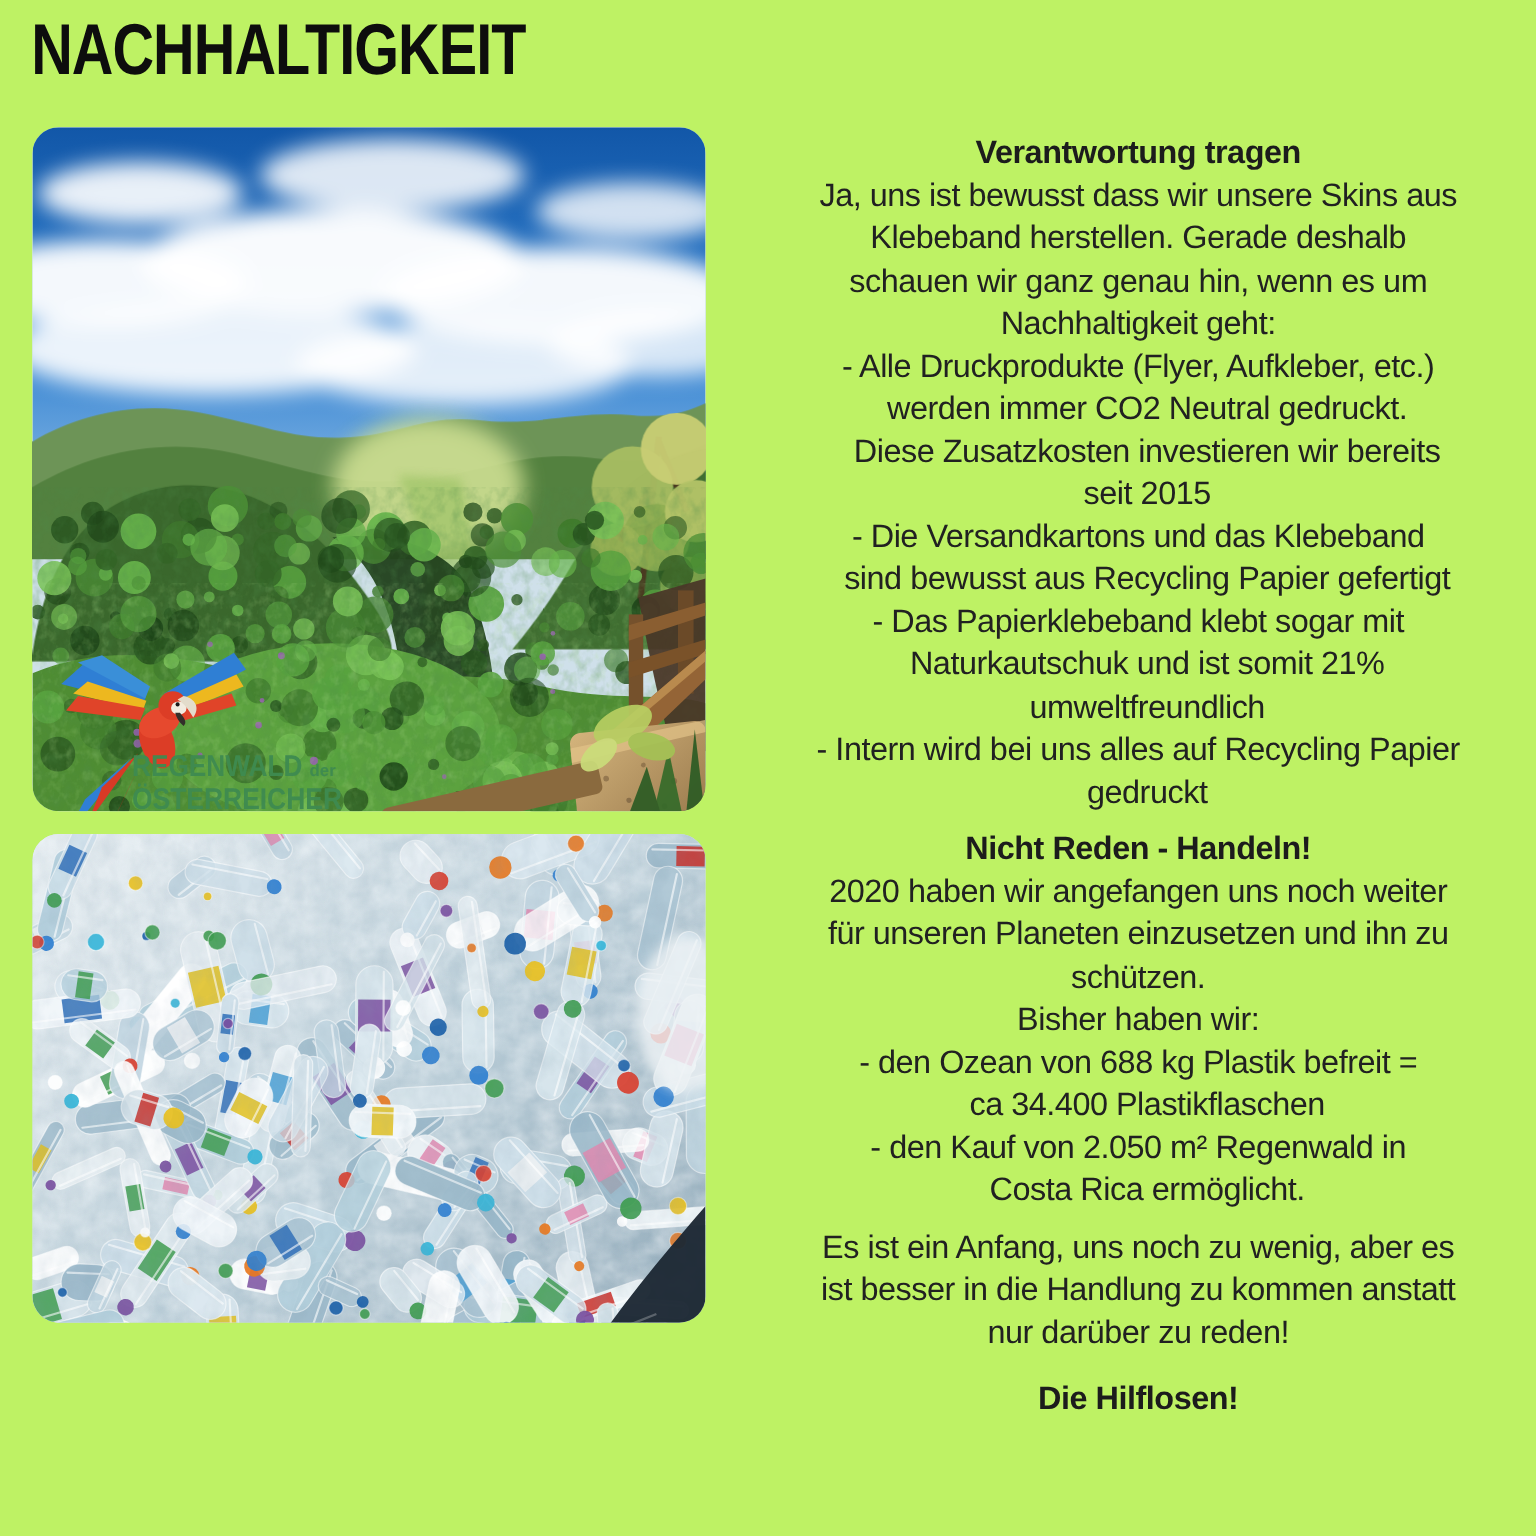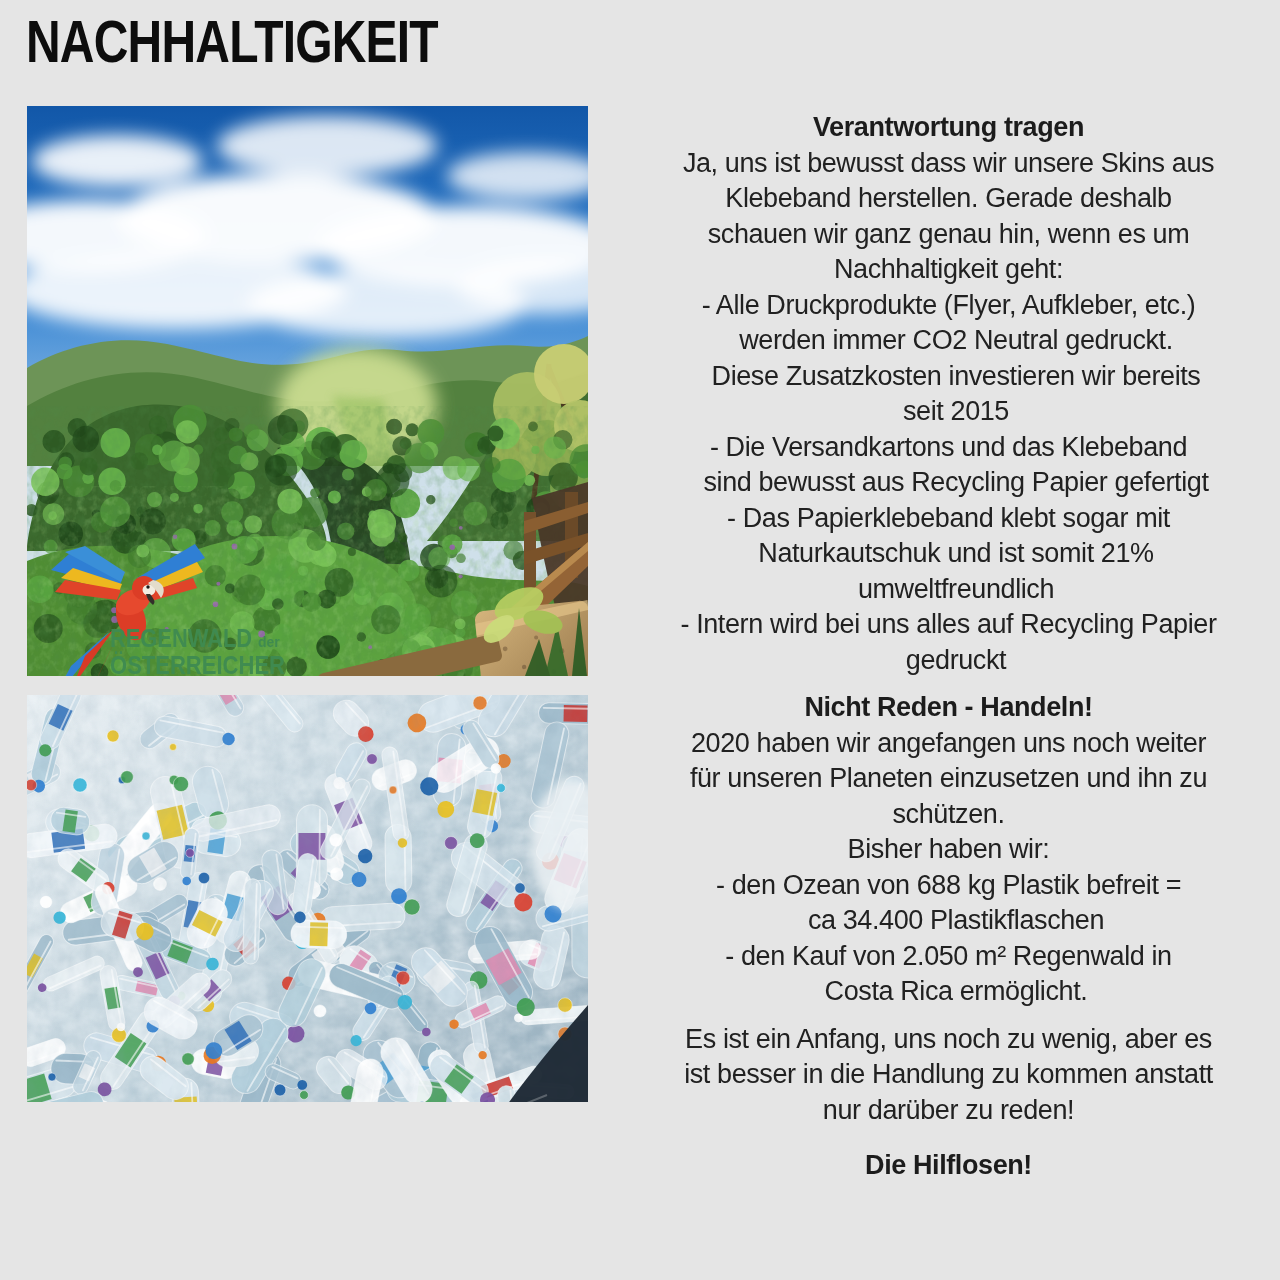--- a/index.html
+++ b/index.html
@@ -1,26 +1,26 @@
 <!DOCTYPE html>
 <html><head>
 <meta charset="utf-8">
 <style>
   html,body{margin:0;padding:0;background:#ffffff;}
   body{width:1280px;height:1280px;overflow:hidden;font-family:"Liberation Sans",sans-serif;}
-  .page{position:relative;width:1280px;height:1280px;background:#e5e5e5;}
+  .page{position:relative;width:1280px;height:1280px;background:#bef264;}
 
   .title{
     position:absolute;left:26px;top:12px;margin:0;
     font-size:60px;line-height:1;font-weight:bold;color:#0d0d0d;
     letter-spacing:-1px;white-space:nowrap;
     transform:scaleX(.80);transform-origin:left top;
   }
 
-  .photo{position:absolute;overflow:hidden;background:#cfe0ea;}
+  .photo{position:absolute;overflow:hidden;background:#cfe0ea;border-radius:22px;}
   .photo svg{display:block;}
   .photo.rf{left:27px;top:106px;width:561px;height:570px;}
   .photo.pl{left:27px;top:695px;width:561px;height:407px;}
 
   .rcol{
     position:absolute;left:617px;top:110px;width:663px;
     font-size:27px;line-height:35.5px;letter-spacing:-0.4px;color:#212121;
   }
   .sec{margin:0 0 12px 0;text-align:center;}
   .sec.gap-lg{margin-bottom:20px;}

